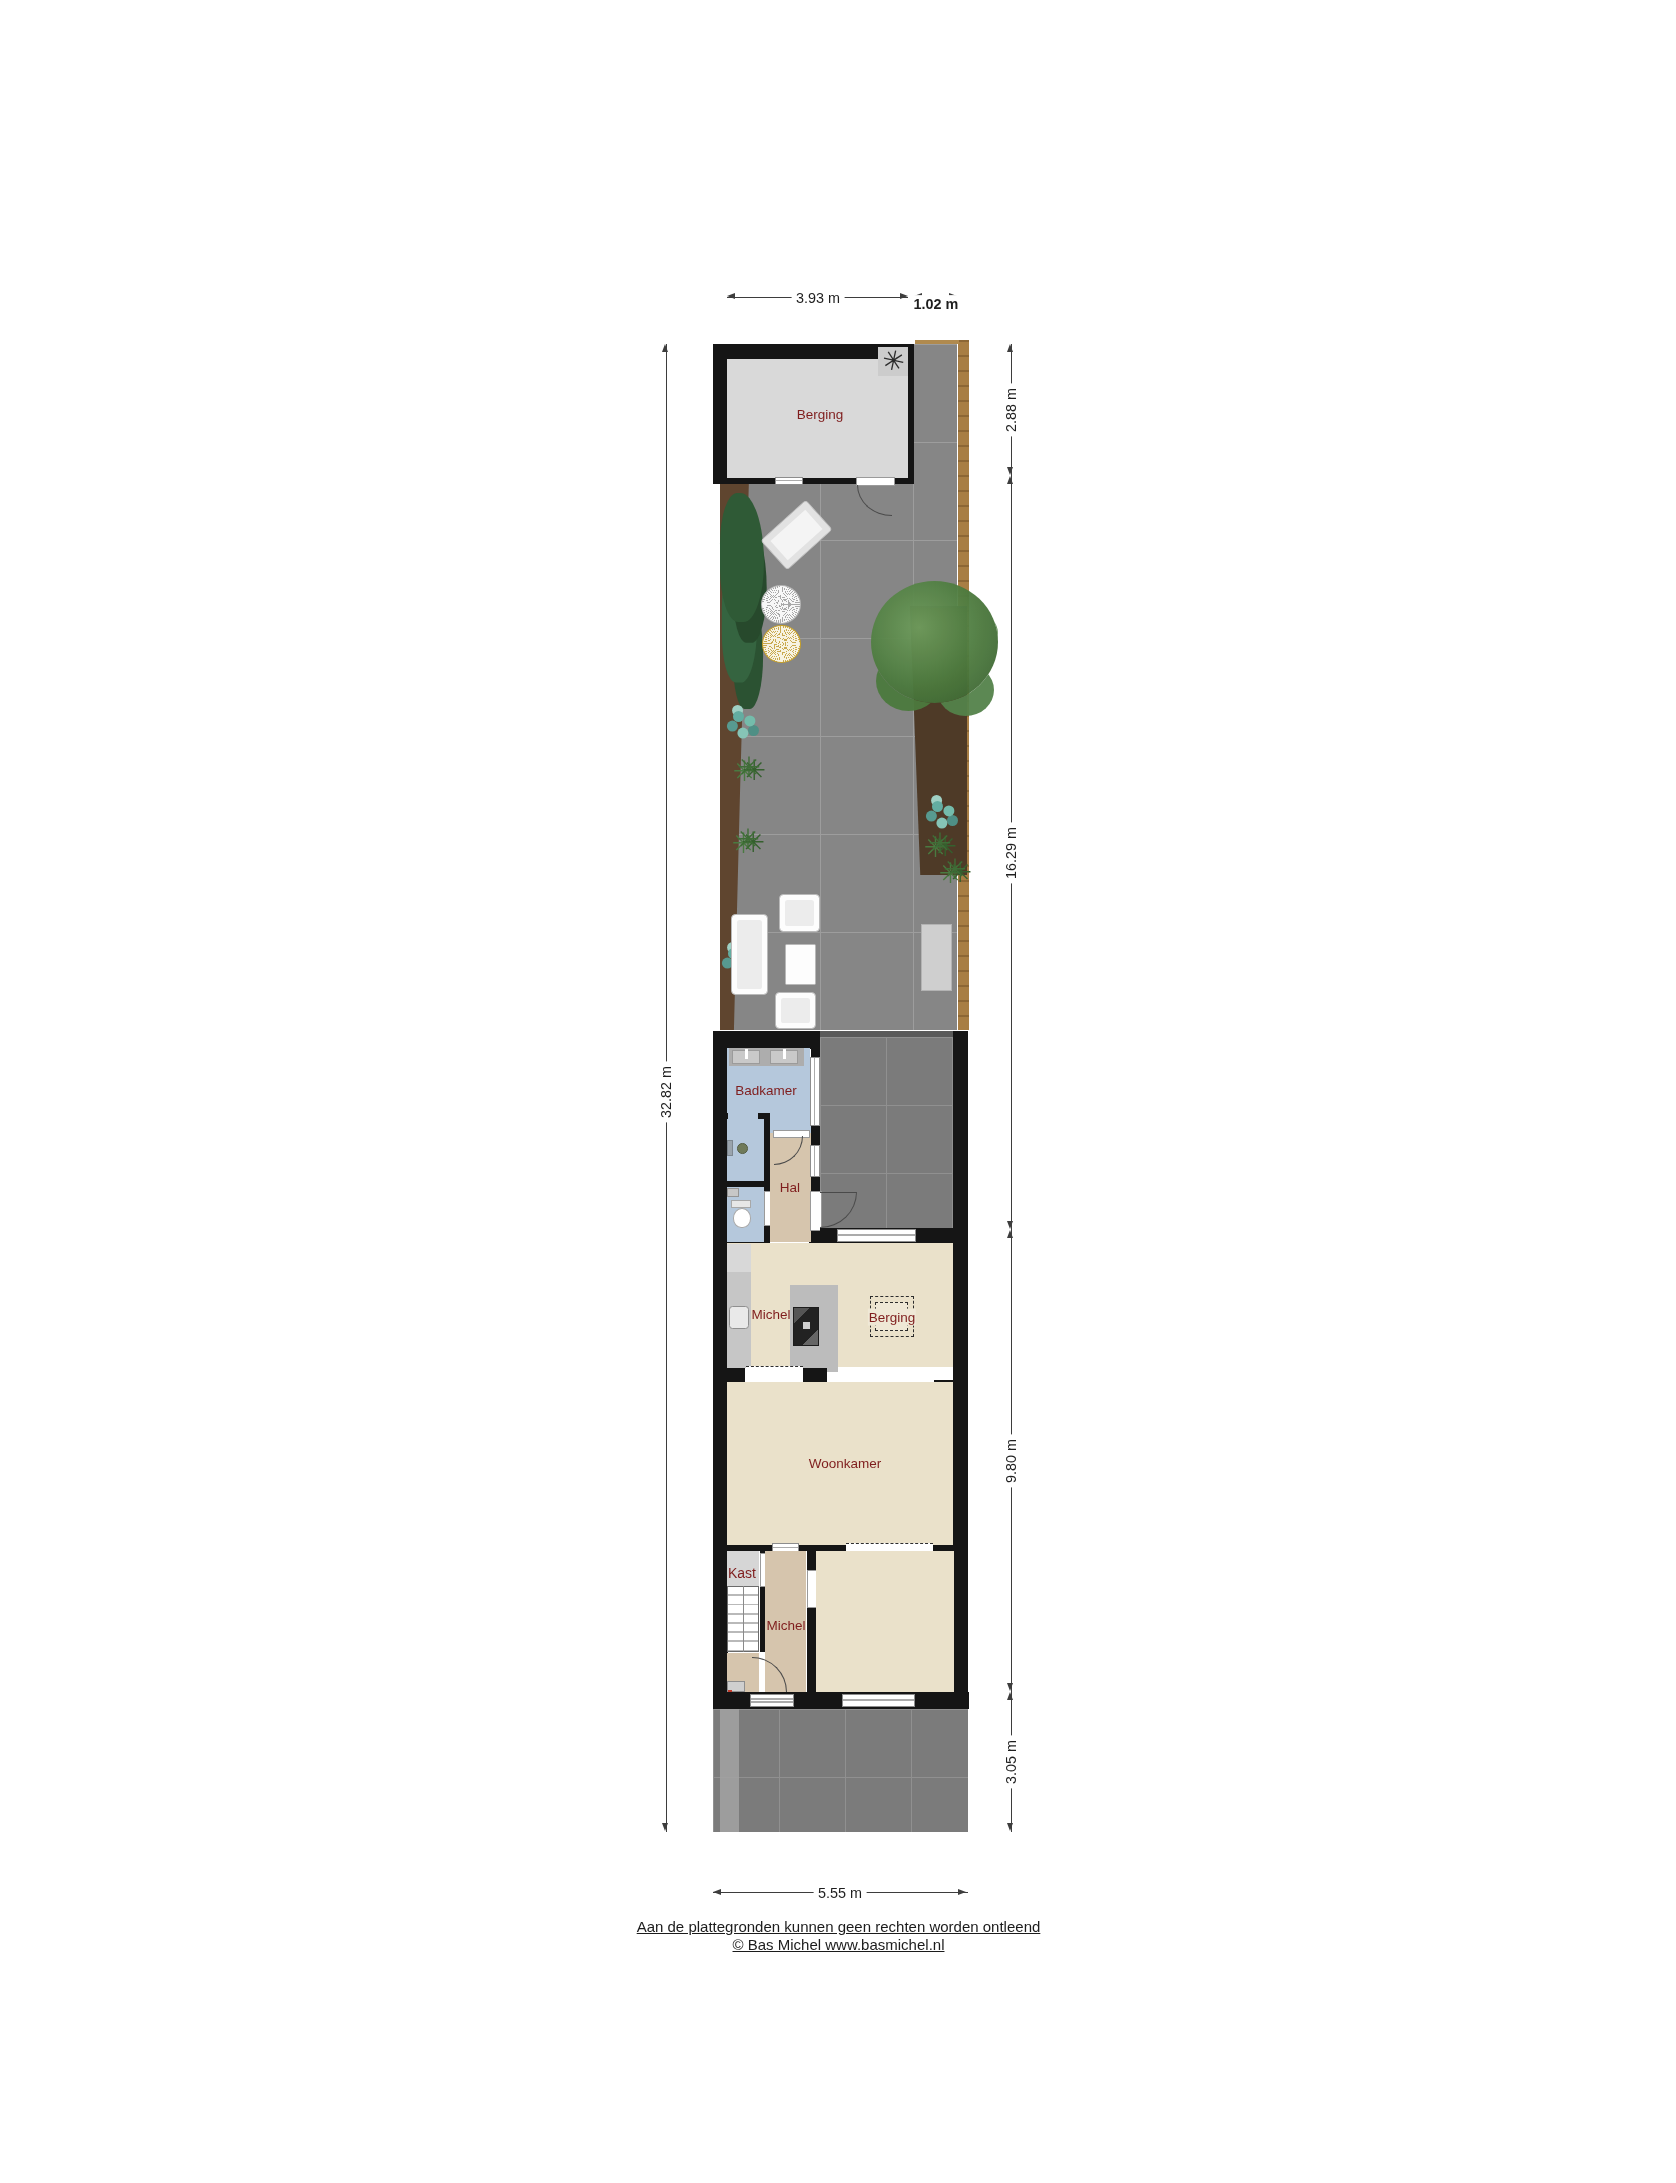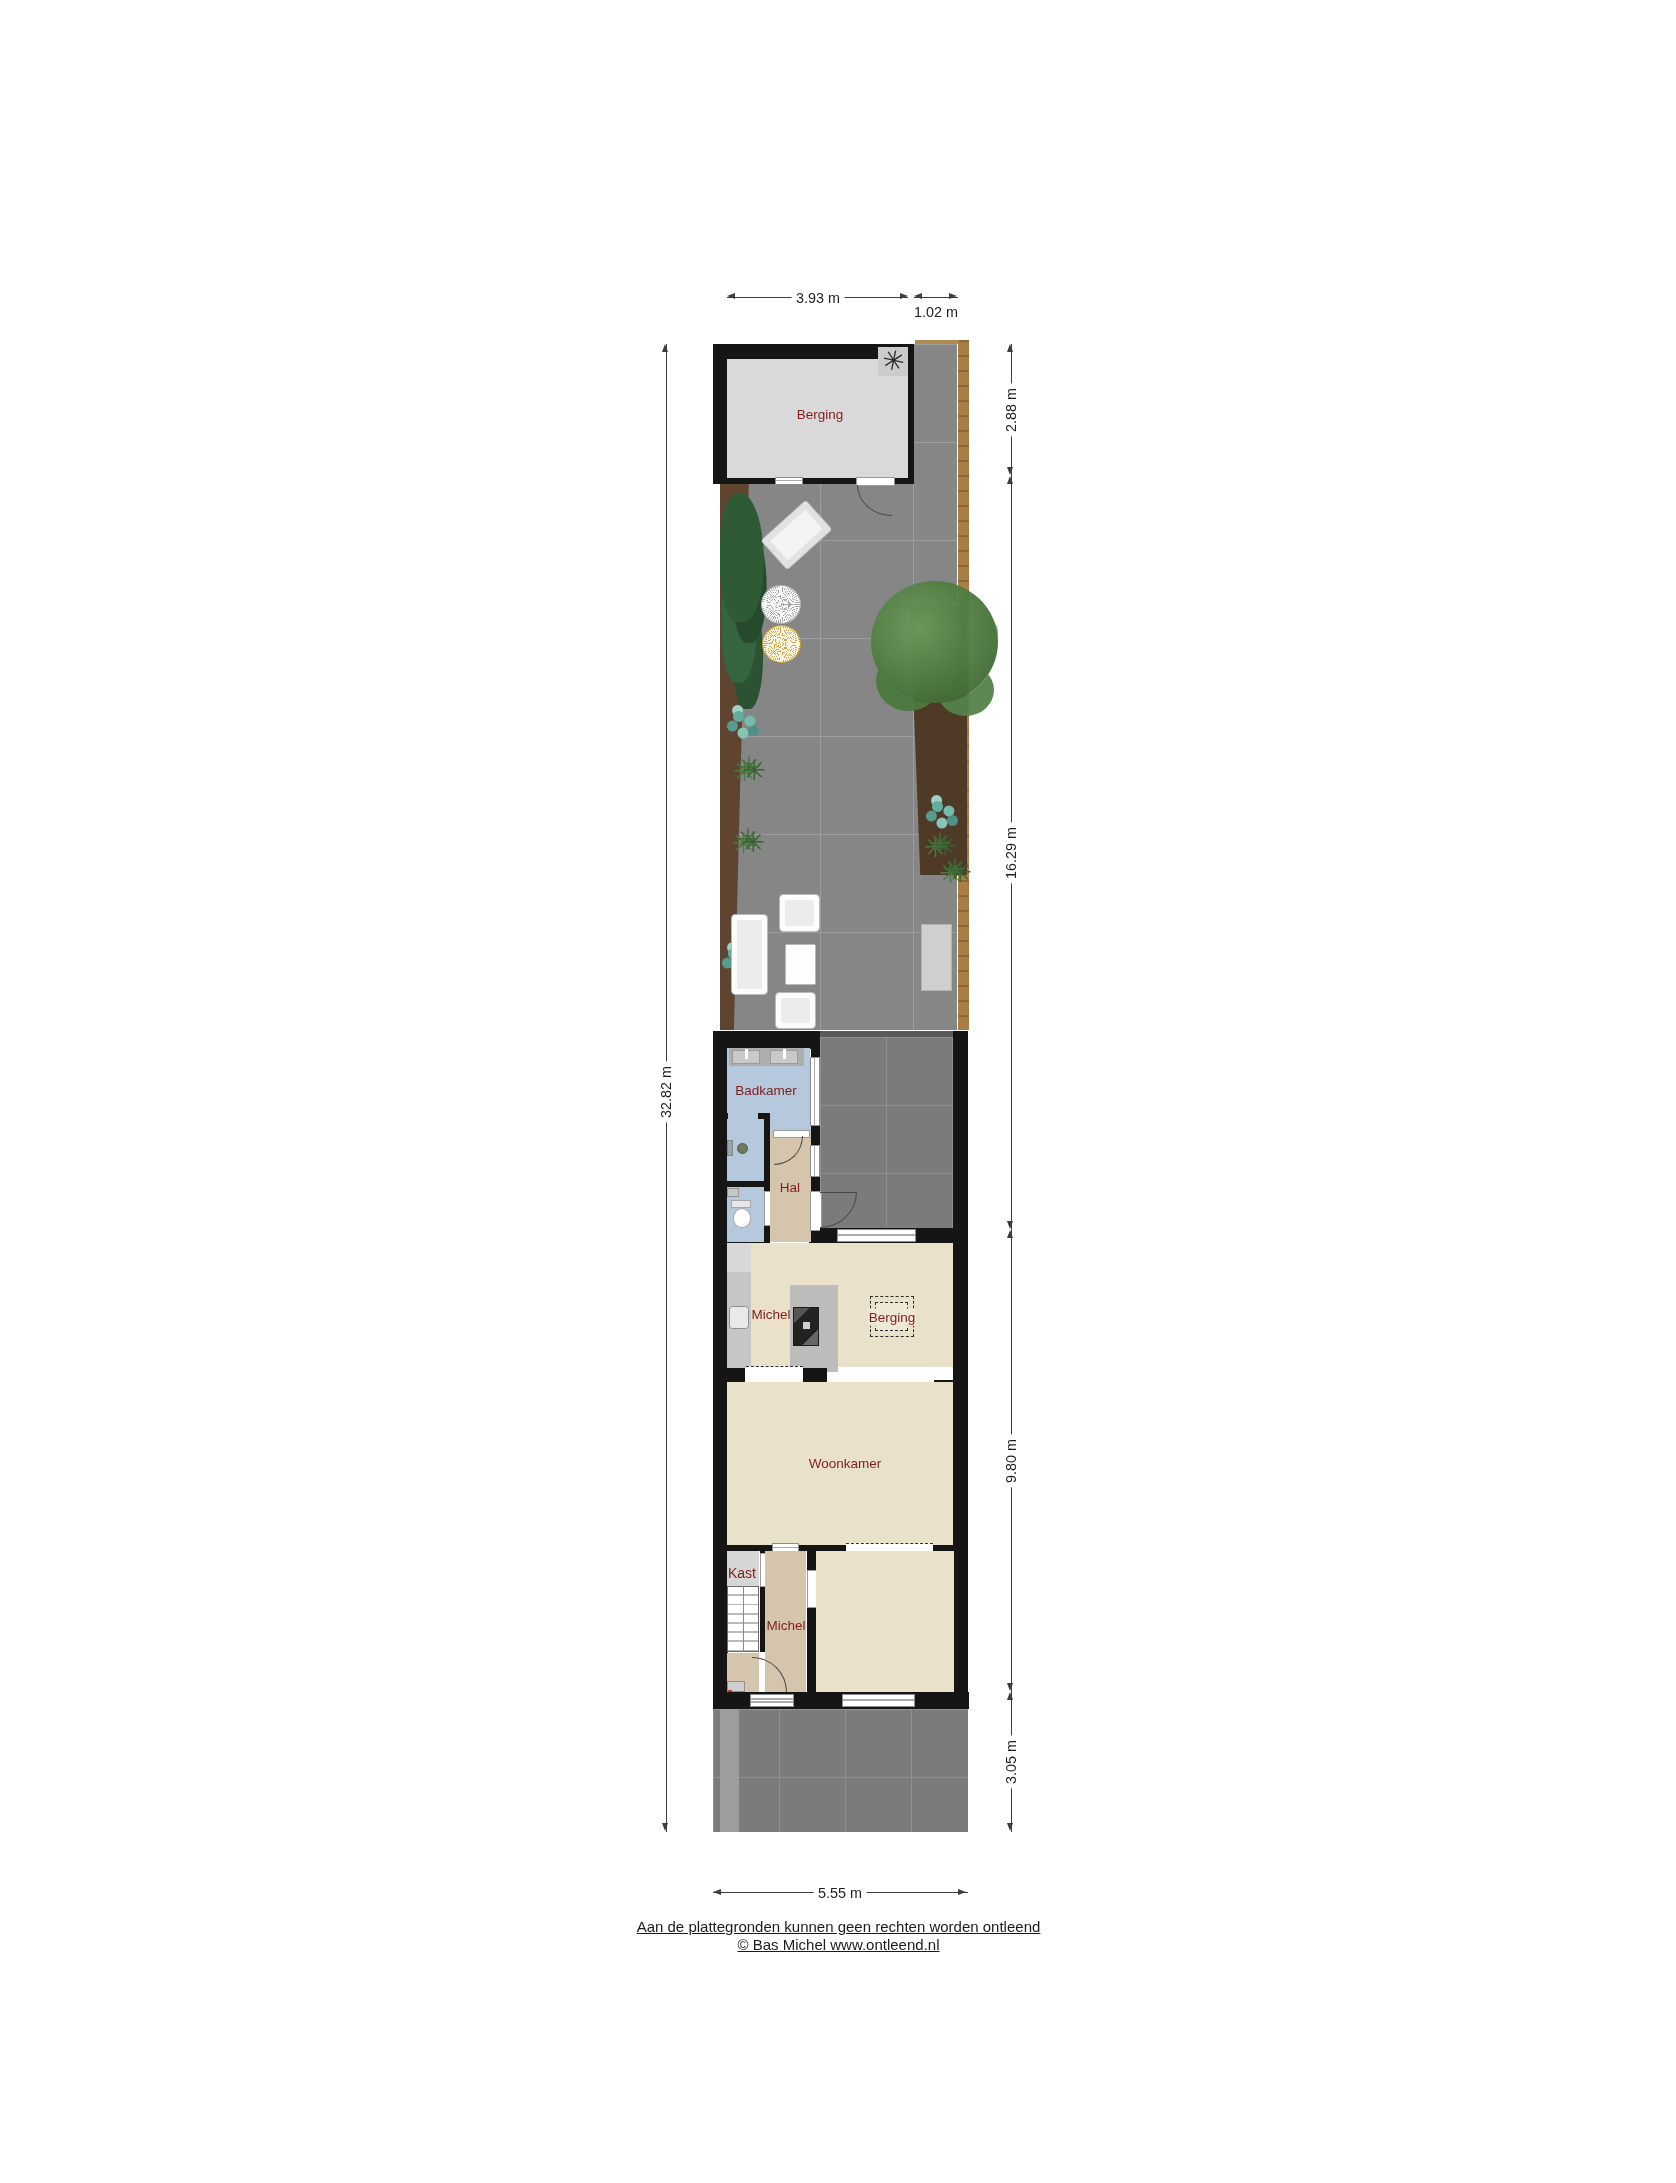--- a/index.html
+++ b/index.html
@@ -219,21 +219,21 @@
   <div class="abs" style="left:720px;top:1709px;width:19px;height:123px;background:#a3a3a3;opacity:.85;"></div>
 
   <div class="dline" style="left:727px;top:297px;width:181px;height:1.3px;"></div>
   <div class="ar ar-l" style="left:727px;top:293px;"></div>
   <div class="ar ar-r" style="left:900px;top:293px;"></div>
   <div class="dim-lbl" style="left:818px;top:298px;">3.93 m</div>
 
   <div class="dline" style="left:914px;top:297px;width:44px;height:1.3px;"></div>
   <div class="ar ar-l" style="left:914px;top:293px;"></div>
   <div class="ar ar-r" style="left:949px;top:293px;"></div>
-  <div class="dim-lbl" style="left:936px;top:312px;">1.02 m</div>
+  <div class="dim-lbl" style="left:936px;top:304px;font-weight:bold;">1.02 m</div>
 
   <div class="dline" style="left:666px;top:344px;width:1.3px;height:1488px;"></div>
   <div class="ar ar-u" style="left:662px;top:344px;"></div>
   <div class="ar ar-d" style="left:662px;top:1823px;"></div>
   <div class="dim-lbl vert" style="left:666px;top:1092px;">32.82 m</div>
 
   <div class="dline" style="left:1011px;top:344px;width:1.3px;height:132px;"></div>
   <div class="ar ar-u" style="left:1007px;top:344px;"></div>
   <div class="ar ar-d" style="left:1007px;top:467px;"></div>
   <div class="dim-lbl vert" style="left:1011px;top:410px;">2.88 m</div>
@@ -253,17 +253,17 @@
   <div class="ar ar-d" style="left:1007px;top:1823px;"></div>
   <div class="dim-lbl vert" style="left:1011px;top:1762px;">3.05 m</div>
 
   <div class="dline" style="left:713px;top:1892px;width:255px;height:1.3px;"></div>
   <div class="ar ar-l" style="left:713px;top:1889px;"></div>
   <div class="ar ar-r" style="left:958px;top:1889px;"></div>
   <div class="dim-lbl" style="left:840px;top:1893px;">5.55 m</div>
 
   <div class="footer" style="left:533px;top:1918px;">
     <div>Aan de plattegronden kunnen geen rechten worden ontleend</div>
-    <div>© Bas Michel www.ontleend.nl</div>
+    <div>© Bas Michel www.basmichel.nl</div>
   </div>
 
 </div>
 
 
 </body></html>

